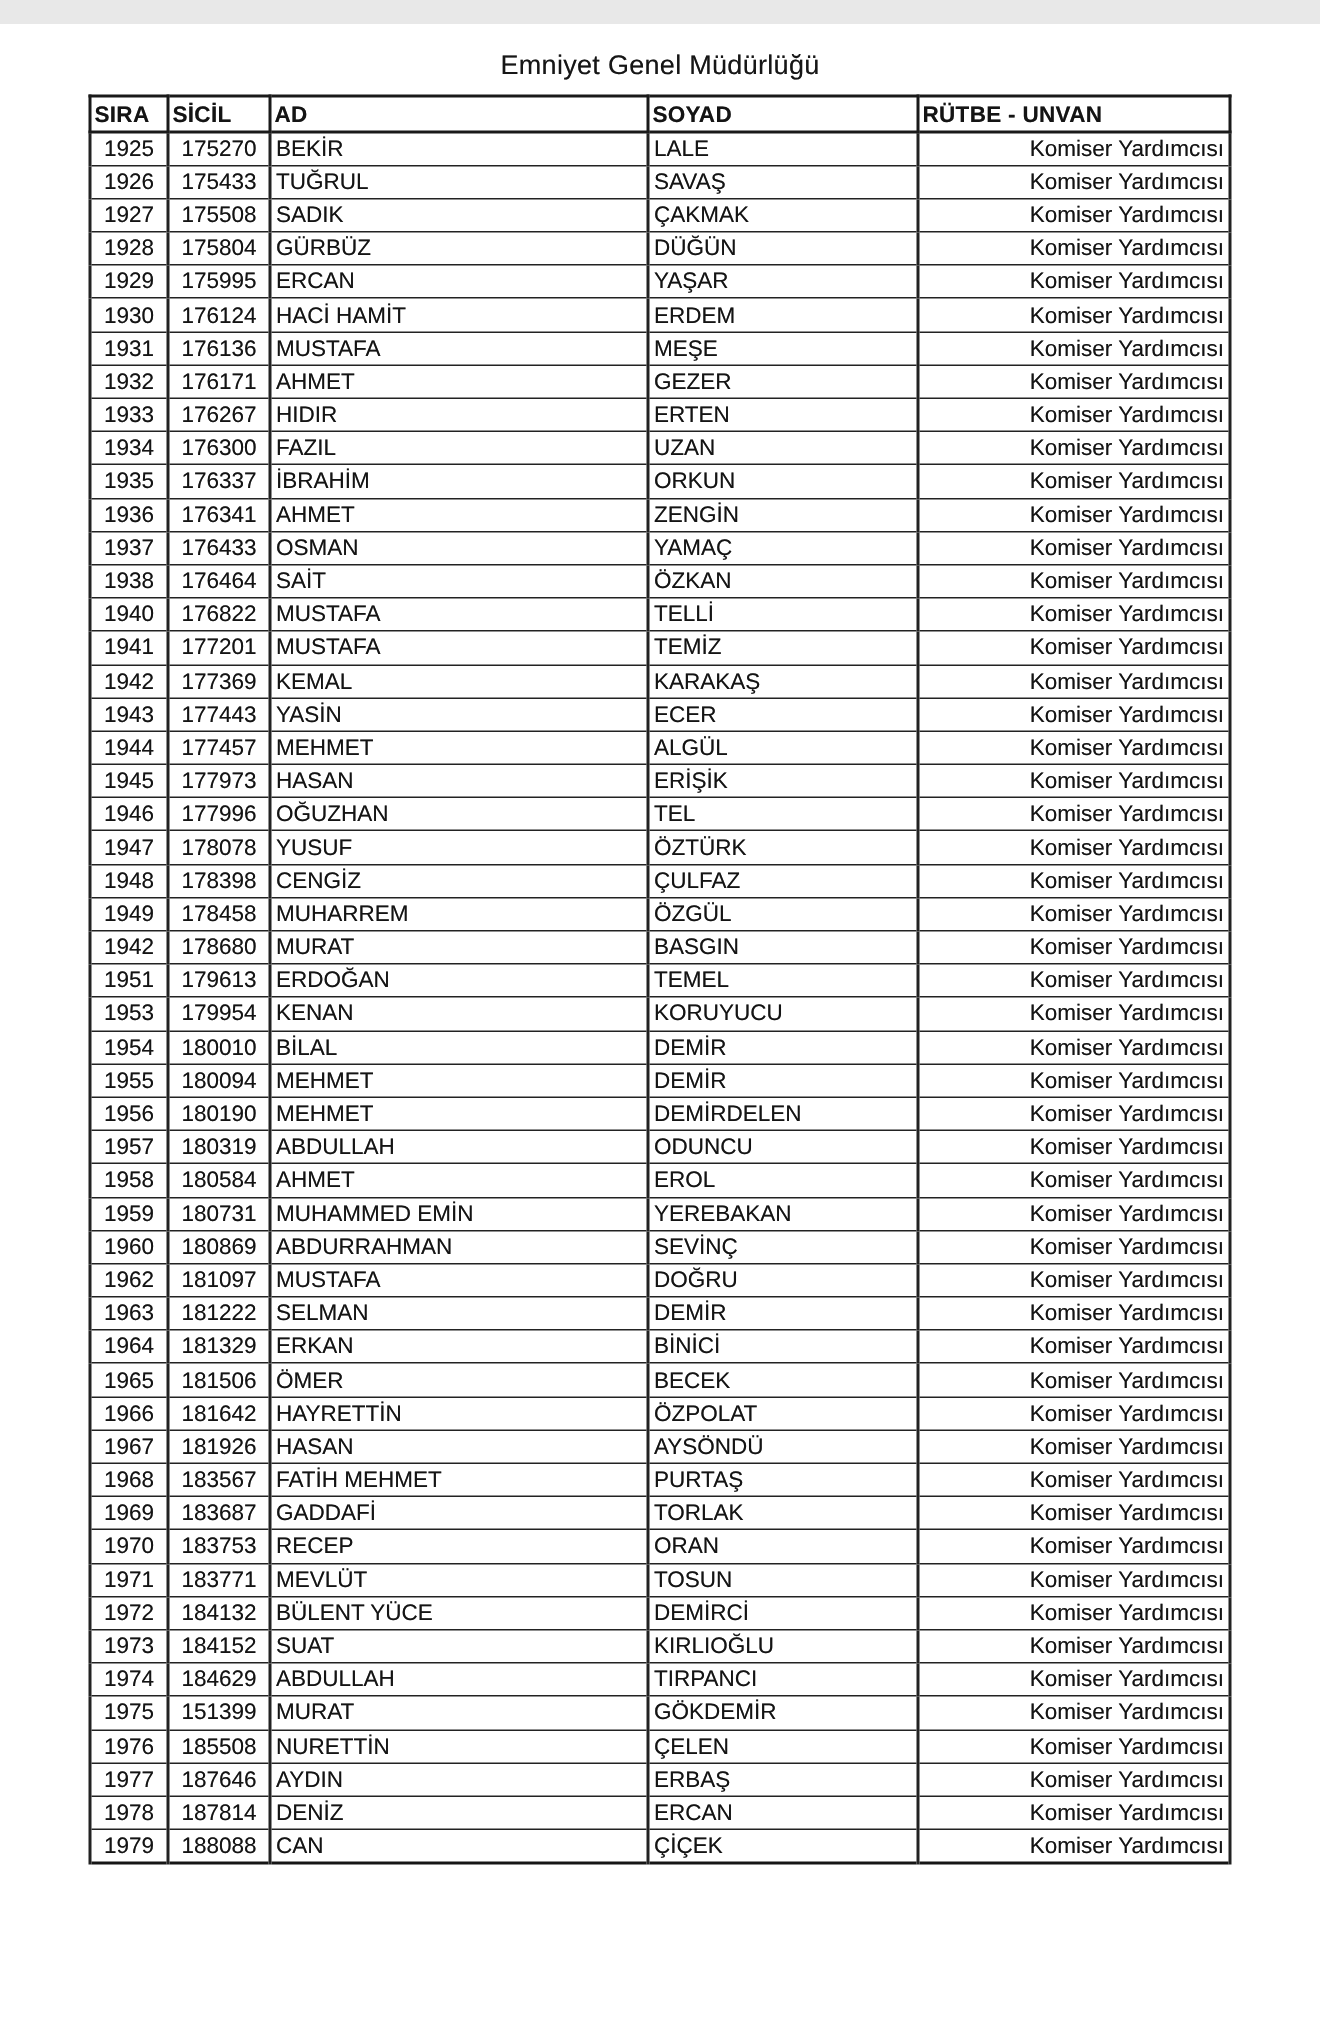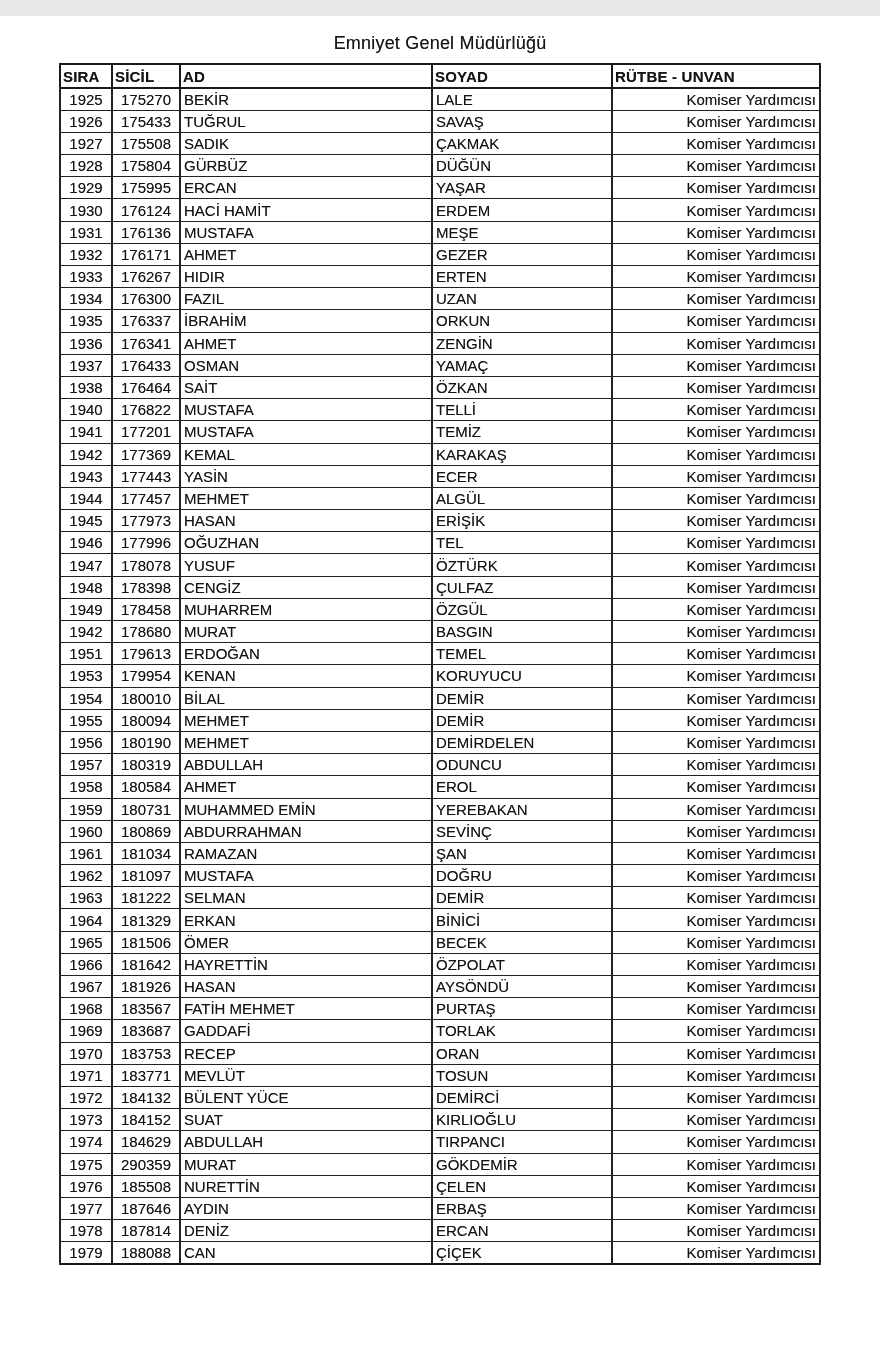--- a/index.html
+++ b/index.html
@@ -352,27 +352,20 @@
   </tr>
 
   <tr>
     <td class="cell-sira">1960</td>
     <td class="cell-sicil">180869</td>
     <td class="cell-ad">ABDURRAHMAN</td>
     <td class="cell-soyad">SEVİNÇ</td>
     <td class="cell-rutbe">Komiser Yardımcısı</td>
   </tr>
 
-  <tr>
-    <td class="cell-sira">1961</td>
-    <td class="cell-sicil">181034</td>
-    <td class="cell-ad">RAMAZAN</td>
-    <td class="cell-soyad">ŞAN</td>
-    <td class="cell-rutbe">Komiser Yardımcısı</td>
-  </tr>
 
   <tr>
     <td class="cell-sira">1962</td>
     <td class="cell-sicil">181097</td>
     <td class="cell-ad">MUSTAFA</td>
     <td class="cell-soyad">DOĞRU</td>
     <td class="cell-rutbe">Komiser Yardımcısı</td>
   </tr>
 
   <tr>
@@ -466,21 +459,21 @@
   <tr>
     <td class="cell-sira">1974</td>
     <td class="cell-sicil">184629</td>
     <td class="cell-ad">ABDULLAH</td>
     <td class="cell-soyad">TIRPANCI</td>
     <td class="cell-rutbe">Komiser Yardımcısı</td>
   </tr>
 
   <tr>
     <td class="cell-sira">1975</td>
-    <td class="cell-sicil">290359</td>
+    <td class="cell-sicil">151399</td>
     <td class="cell-ad">MURAT</td>
     <td class="cell-soyad">GÖKDEMİR</td>
     <td class="cell-rutbe">Komiser Yardımcısı</td>
   </tr>
 
   <tr>
     <td class="cell-sira">1976</td>
     <td class="cell-sicil">185508</td>
     <td class="cell-ad">NURETTİN</td>
     <td class="cell-soyad">ÇELEN</td>

